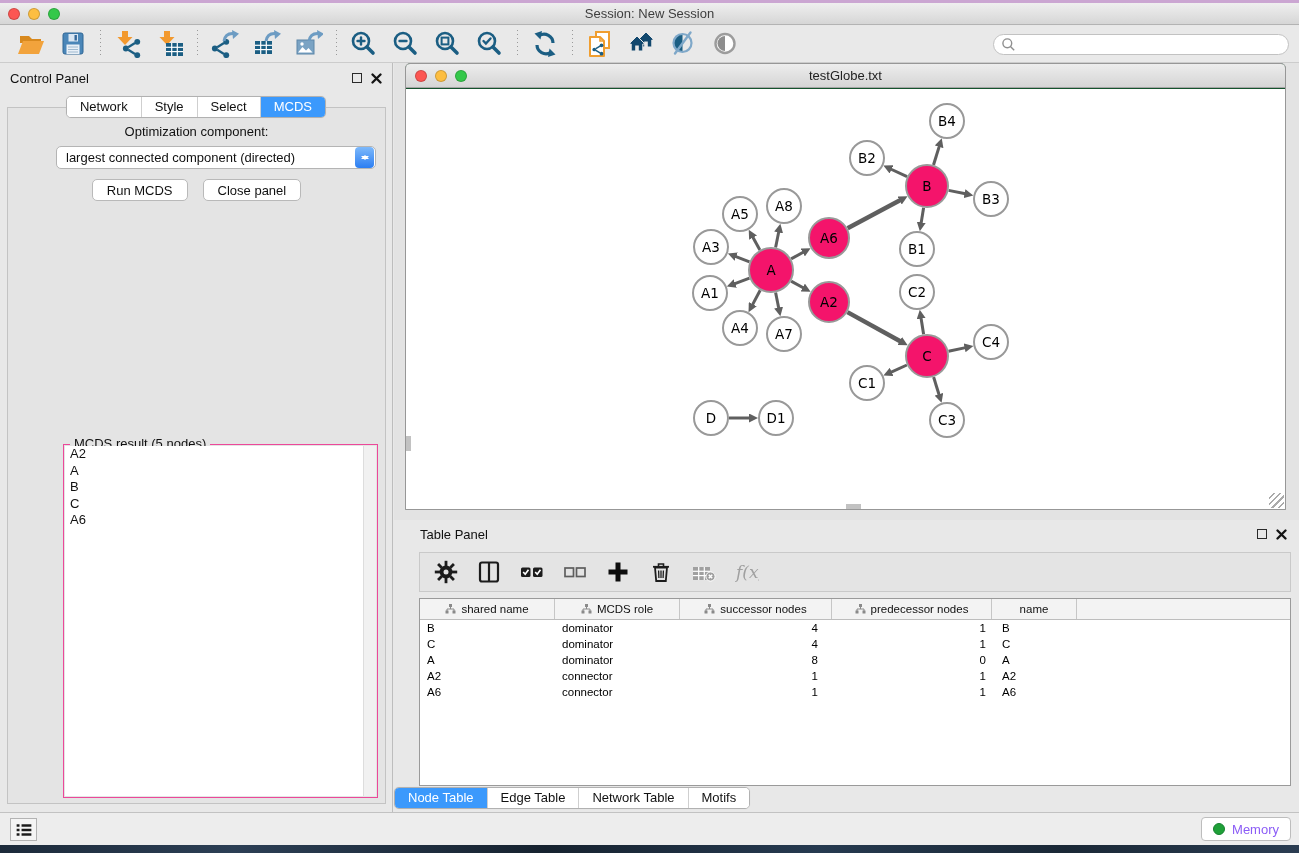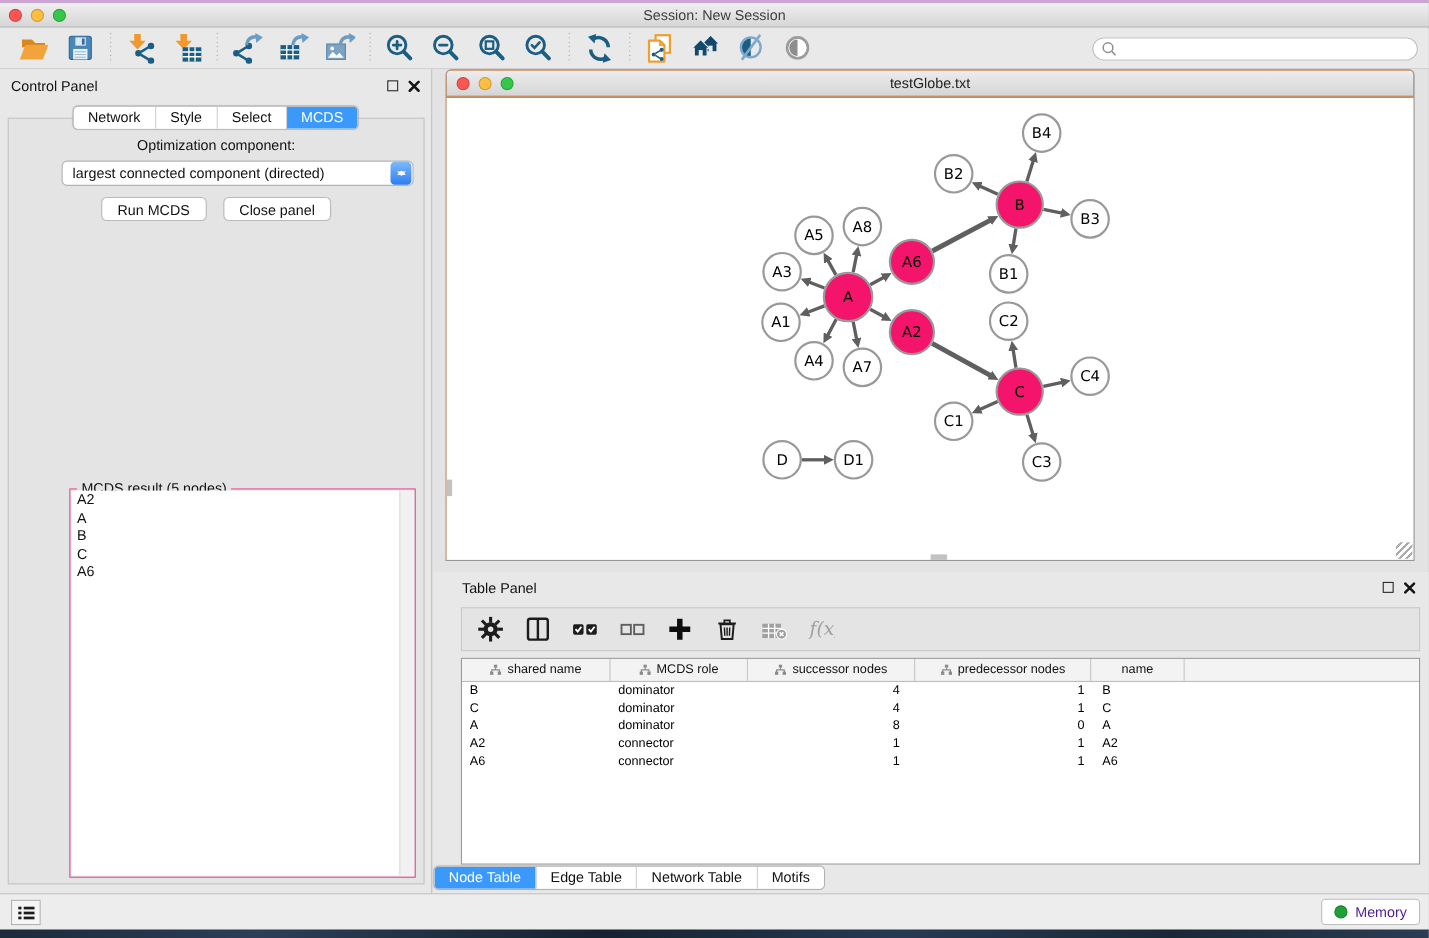--- a/index.html
+++ b/index.html
@@ -50,21 +50,21 @@
              font-size:13px; color:#111; font-family:"Liberation Sans",sans-serif; }
   .result-box { position:absolute; left:7px; right:7px; top:336px; bottom:5px; border:1px solid #ec4899;margin-left:48px; }
   .result-legend { position:absolute; top:-9px; left:6px; background:#e4e4e4; padding:0 4px; font-size:13px; color:#111; }
   .result-list { position:absolute; inset:1px; background:#fff; overflow:hidden; }
   .scroll-track { position:absolute; top:0; bottom:0; right:0; width:13px; background:#f1f1f1; border-left:1px solid #ddd; }
   .list-item { font-size:13px; line-height:16.5px; padding-left:5px; color:#111; }
 
   
   .right-region { position:absolute; left:394px; top:63px; right:0; bottom:41px; background:#e3e3e3; }
   .net-window { position:absolute; left:11px; top:0; right:13px; height:447px; border:1px solid #979797;
-                border-radius:5px 5px 0 0; background:#f97316; }
+                border-radius:5px 5px 0 0; background:#14532d; }
   .net-titlebar { height:24px; background:linear-gradient(#ededed,#d5d5d5); border-bottom:1px solid #a5a5a5;
                   border-radius:4px 4px 0 0; position:relative; }
   .net-title { position:absolute; left:0; right:0; top:4px; text-align:center; font-size:13px; color:#222; }
   .net-canvas { position:absolute; top:25px; left:0; right:0; bottom:0; background:#fff; overflow:hidden; }
   .scroll-mark-v { position:absolute; left:0; top:347px; width:5px; height:15px; background:#c2c2c2; }
   .scroll-mark-h { position:absolute; left:440px; bottom:0; width:15px; height:5px; background:#c2c2c2; }
   .resize-grip { position:absolute; right:1px; bottom:1px; width:15px; height:15px;
                  background:repeating-linear-gradient(135deg, transparent 0 3px, #aaa 3px 4.5px); }
 
   .table-panel { position:absolute; left:0; right:0; top:457px; bottom:0; background:#e8e8e8; }
@@ -80,21 +80,21 @@
   .dt-row { display:flex; height:16px; align-items:center; }
   .dt-cell { overflow:hidden; white-space:nowrap; color:#000; }
   .tp-tabs { position:absolute; bottom:3px; left:0; right:0; display:flex; justify-content:flex-start; }
 
   
   .status-bar { position:absolute; left:0; right:0; bottom:8px; height:33px; background:#ededed; border-top:1px solid #c2c2c2; }
   .list-btn { position:absolute; left:10px; top:5px; width:27px; height:23px; background:#f5f5f5;
               border:1px solid #b3b3b3; display:flex; align-items:center; justify-content:center; }
   .memory-btn { position:absolute; right:8px; top:4px; height:24px; padding:0 11px; background:#fff;
                 border:1px solid #bdbdbd; border-radius:4px; display:flex; align-items:center; gap:7px;
-                font-size:13px; color:#4c1d95; font-family:"Liberation Sans",sans-serif; }
+                font-size:13px; color:#8b5cf6; font-family:"Liberation Sans",sans-serif; }
   .mem-dot { width:12px; height:12px; border-radius:50%; background:#1fa038; border:1px solid #168230; }
   .desktop-bottom { position:absolute; left:0; right:0; bottom:0; height:8px;
       background:linear-gradient(90deg,#1c2a3a,#2c3f55 18%,#16222f 42%,#263a50 63%,#1a2836 82%,#2b3d52); }
 </style>
 </head>
 <body>
 
 <div id="app">
   <div class="desktop-top"></div>
 

